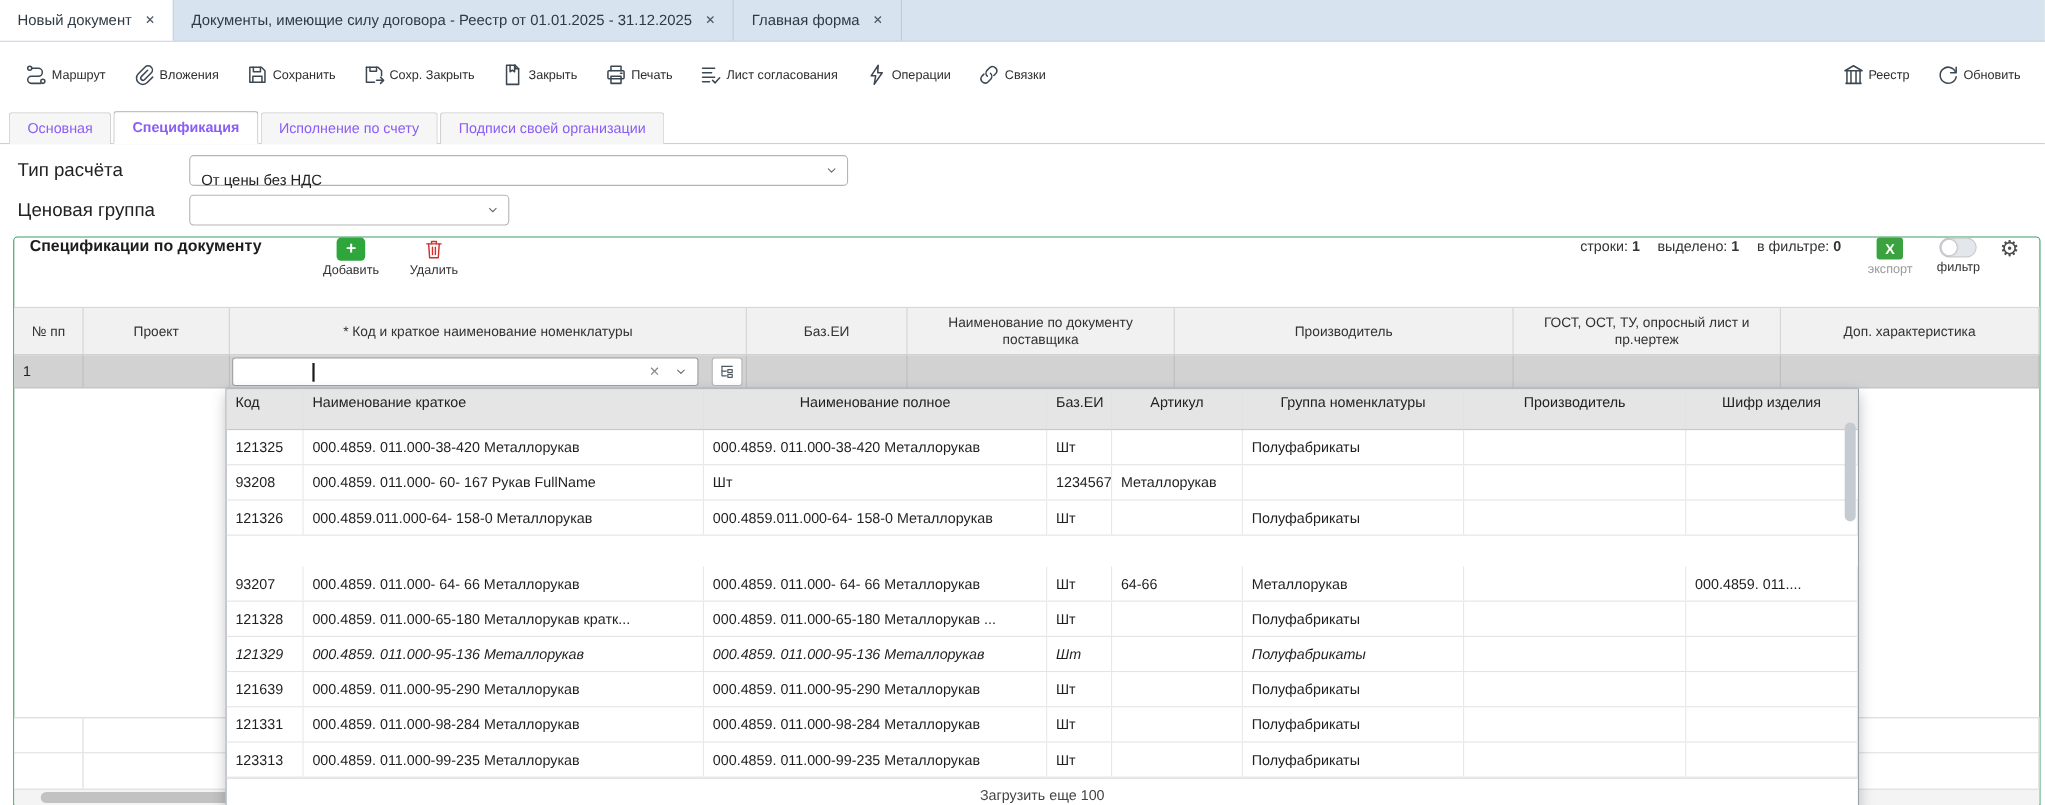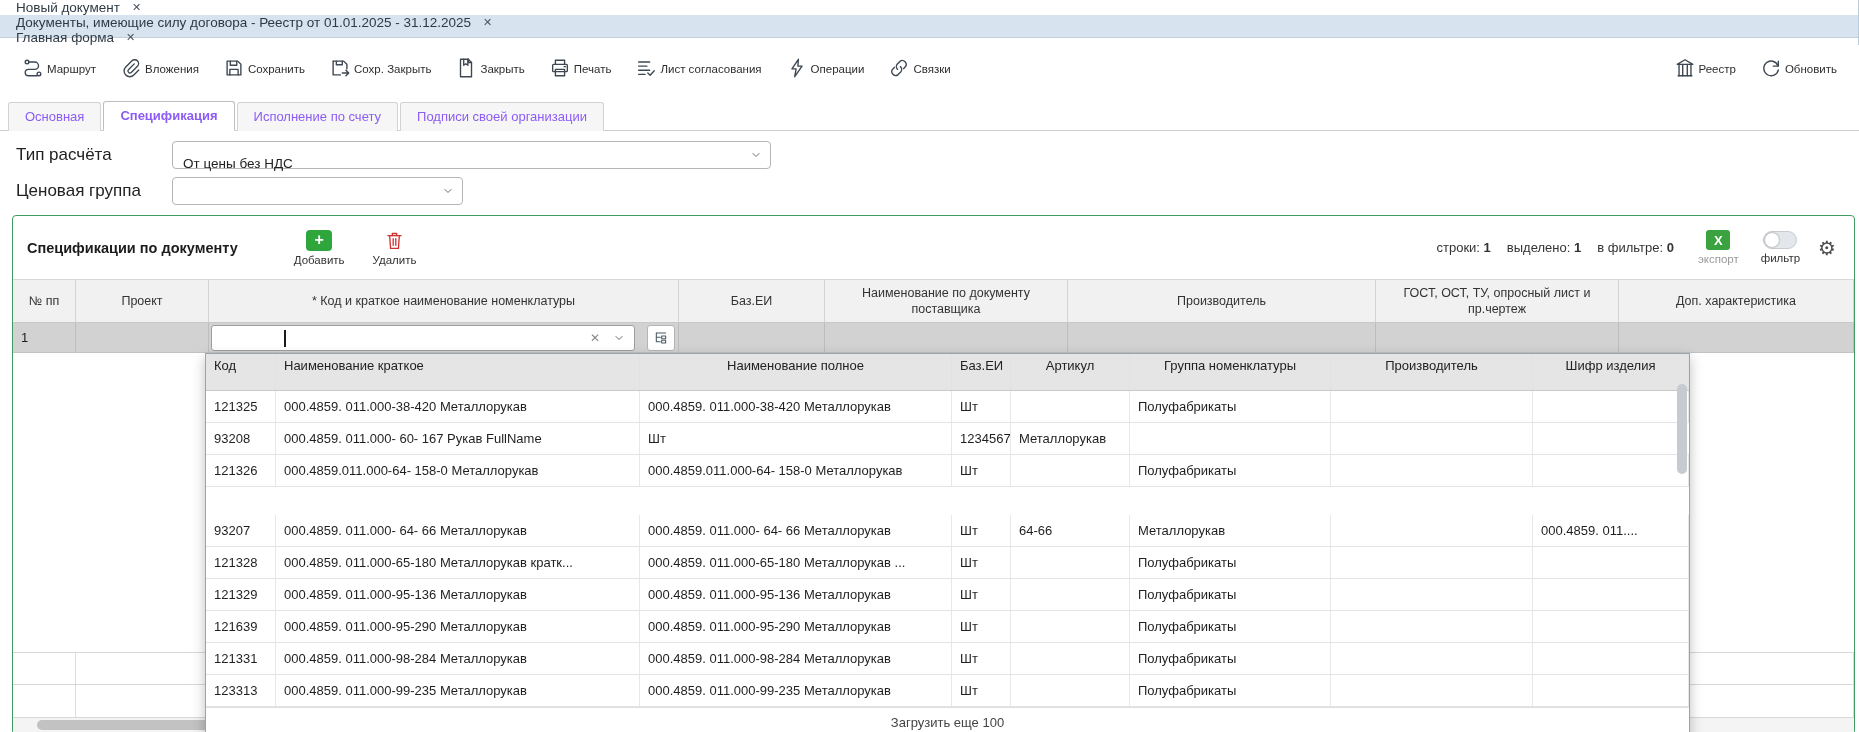--- a/index.html
+++ b/index.html
@@ -1,21 +1,21 @@
 <!DOCTYPE html>
 <html style="--panel-border-green: #3f9d64; --add-green: #2fa63c; --delete-red: #d03030; --excel-green: #3aa33f; --selected-row: #d2d2d2;"><head>
 <meta charset="utf-8">
 <style>
   *{margin:0;padding:0;box-sizing:border-box;}
   html,body{width:1859px;height:732px;}
   body{font-family:"Liberation Sans","DejaVu Sans",sans-serif;font-size:13px;color:#333;background:#fff;overflow:hidden;}
   .stage{position:relative;width:1859px;height:732px;background:#fff;overflow:hidden;}
 
   
-  .wtab-bar{height:38px;background:#d7e3ee;display:flex;align-items:stretch;border-bottom:1px solid #c3d0dc;flex-direction:column;}
+  .wtab-bar{height:38px;background:#d7e3ee;display:flex;align-items:stretch;border-bottom:1px solid #c3d0dc;}
   .wtab{display:flex;align-items:center;gap:12px;padding:0 16px;border-right:1px solid #bccbd9;color:#2f3a44;cursor:pointer;font-size:13.5px;white-space:nowrap;}
   .wtab.active{background:#fff;}
   .wtab-close{font-size:11px;color:#4a5560;cursor:pointer;}
 
   
   .toolbar{height:62px;background:#fff;display:flex;align-items:center;padding:0 10px;}
   .tb-group{display:flex;}
   .tb-btn{display:flex;flex-direction:row;align-items:center;justify-content:center;gap:3px;padding:4px 12px;min-width:62px;cursor:pointer;}
   .tb-btn .ic svg{width:22px;height:22px;stroke:#3d4752;stroke-width:1.5;fill:none;stroke-linecap:round;stroke-linejoin:round;}
   .tb-label{font-size:11.5px;color:#2e2e2e;white-space:nowrap;}
@@ -31,21 +31,21 @@
   .field-row{display:flex;align-items:center;height:36px;}
   .field-label{width:156px;font-size:17px;color:#222;}
   .select{height:28px;border:1px solid #b5b5b5;border-radius:4px;background:#fff;display:flex;align-items:center;padding:16px 26px 0 10px;position:relative;font-size:13.5px;color:#222;cursor:pointer;}
   .select.w1{width:599px;}
   .select.w2{width:291px;}
   .chev{position:absolute;right:8px;top:50%;transform:translateY(-50%);display:flex;}
   .chev svg,.combo-chevron svg{width:12px;height:12px;stroke:#6b6b6b;stroke-width:2;fill:none;stroke-linecap:round;stroke-linejoin:round;}
 
   
   .panel{position:absolute;left:12px;top:215px;width:1843px;height:517px;border:1px solid var(--panel-border-green,#3f9d64);border-radius:4px 4px 0 0;background:#fff;}
-  .panel-header{position:absolute;left:0;top:0;width:100%;height:63px;display:flex;align-items:center;padding:0 14px;}
+  .panel-header{position:absolute;left:0;top:0;width:100%;height:63px;display:flex;align-items:flex-start;padding:0 14px;}
   .panel-title{font-weight:bold;font-size:14.5px;color:#1c1c1c;margin-right:56px;white-space:nowrap;}
   .icon-btn{display:flex;flex-direction:column;align-items:center;gap:3px;margin-right:28px;cursor:pointer;}
   .icon-btn .lbl{font-size:11.5px;color:#333;white-space:nowrap;}
   .icon-btn .lbl.gray{color:#9a9a9a;}
   .add-box{width:26px;height:21px;background:var(--add-green,#2fa63c);border-radius:4px;color:#fff;font-size:16px;font-weight:bold;display:flex;align-items:center;justify-content:center;line-height:1;}
   .trash{display:flex;}
   .trash svg{width:21px;height:21px;stroke:var(--delete-red,#d03030);stroke-width:1.5;fill:none;stroke-linecap:round;stroke-linejoin:round;}
   .stats{margin-left:auto;display:flex;gap:16px;font-size:13px;color:#333;align-items:center;white-space:nowrap;}
   .stats b{font-weight:bold;}
   .export-btn{margin-left:24px;margin-right:22px;}
@@ -385,21 +385,21 @@
           <div class="dd-row" style="grid-template-columns: 70px 364px 312px 59px 119px 201px 202px auto;">
             <div class="dd-cell">121328</div>
             <div class="dd-cell">000.4859. 011.000-65-180 Металлорукав кратк...</div>
             <div class="dd-cell">000.4859. 011.000-65-180 Металлорукав ...</div>
             <div class="dd-cell">Шт</div>
             <div class="dd-cell"></div>
             <div class="dd-cell">Полуфабрикаты</div>
             <div class="dd-cell"></div>
             <div class="dd-cell"></div>
           </div>
-          <div class="dd-row" style="grid-template-columns: 70px 364px 312px 59px 119px 201px 202px auto;">
+          <div class="dd-row" style="grid-template-columns: 70px 364px 312px 59px 119px 201px 202px auto; font-style: italic;">
             <div class="dd-cell">121329</div>
             <div class="dd-cell">000.4859. 011.000-95-136 Металлорукав</div>
             <div class="dd-cell">000.4859. 011.000-95-136 Металлорукав</div>
             <div class="dd-cell">Шт</div>
             <div class="dd-cell"></div>
             <div class="dd-cell">Полуфабрикаты</div>
             <div class="dd-cell"></div>
             <div class="dd-cell"></div>
           </div>
           <div class="dd-row" style="grid-template-columns: 70px 364px 312px 59px 119px 201px 202px auto;">

